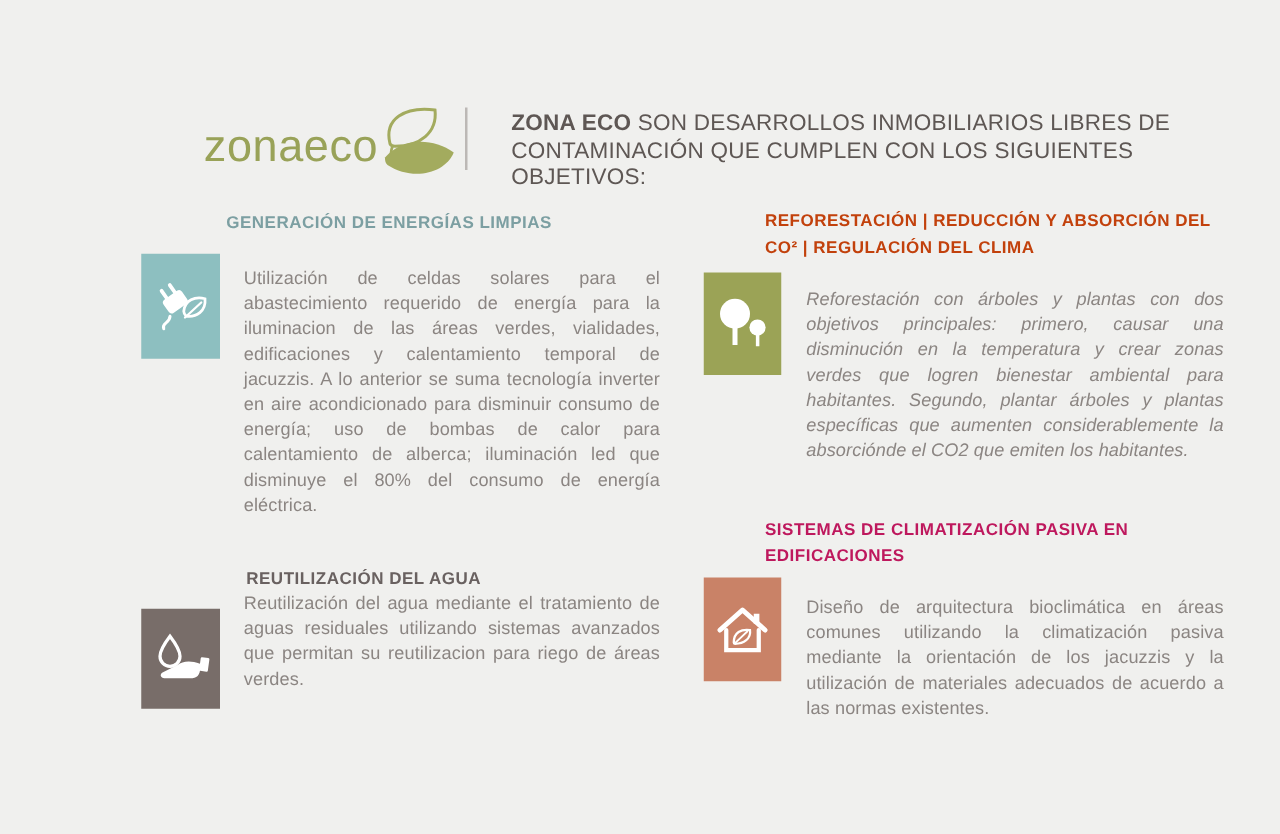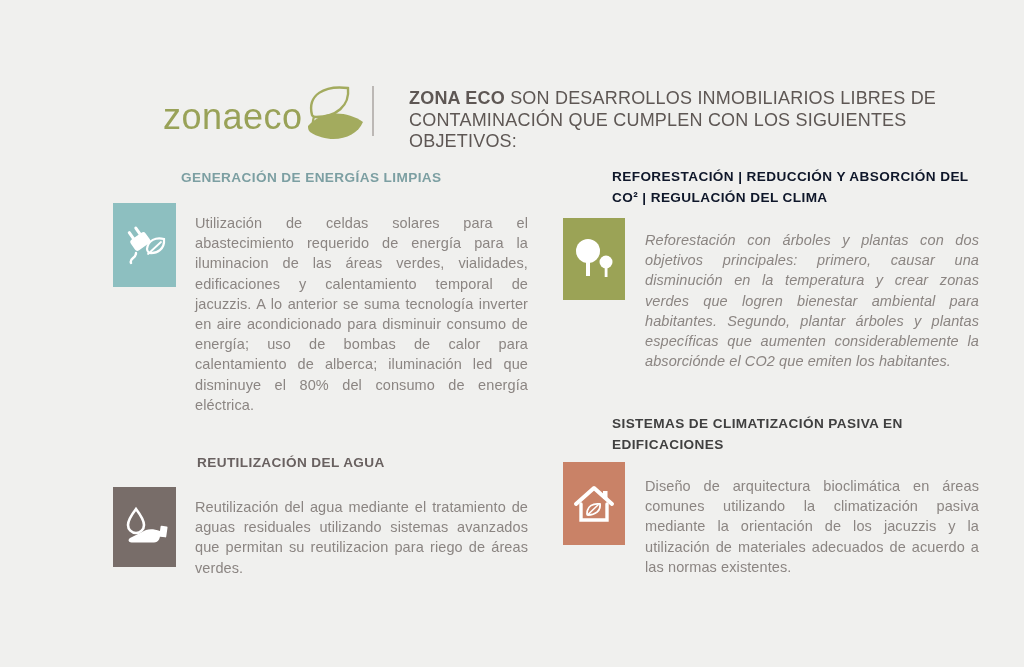--- a/index.html
+++ b/index.html
@@ -69,21 +69,21 @@
   
   .sec-text {
     margin: 12px;
     font-size: 14.5px;
     line-height: 20.2px;
     letter-spacing: 0.1px;
     color: #8b8582;
     text-align: justify;
   }
   .sec1-text { left: 183px; top: 201px; width: 333px; }
-  .sec2-text { left: 183px; top: 485px; width: 333px; }
+  .sec2-text { left: 183px; top: 461px; width: 333px; }
   .sec3-text { left: 633px; top: 218px; width: 334px; font-style: italic; }
   .sec4-text { left: 633px; top: 464px; width: 334px; }
 </style>
 </head>
 <body>
 
 <div class="canvas" style="background: rgb(240, 240, 238);">
 
   <div class="abs logo-wordmark" style="color: rgb(153, 162, 88);">zonaeco</div>
 
@@ -124,34 +124,34 @@
     <svg width="46" height="42" viewBox="0 0 46 42">
       <path d="M14 3 C14 3 6 13.5 6 19 a8 8 0 0 0 16 0 C22 13.5 14 3 14 3 Z" fill="none" stroke="#ffffff" stroke-width="2.6"></path>
       <rect x="38" y="20" width="7" height="11" rx="1" fill="#ffffff" transform="rotate(8 41 25)"></rect>
       <path d="M38 25 C30 22 24 23 20 26 L8 32 C5.5 33.6 6.5 36.5 9.5 36.5 L32 36.5 C36.5 36.5 39 32 38 25 Z" fill="#ffffff"></path>
       <path d="M18 29 L28 27" stroke="#8b8078" stroke-width="0"></path>
     </svg>
   </div>
 
   <p class="abs sec-text sec2-text">Reutilización del agua mediante el tratamiento de aguas residuales utilizando sistemas avanzados que permitan su reutilizacion para riego de áreas verdes.</p>
 
-  <h3 class="abs sec-title sec3-title" style="color: #0f172a;">REFORESTACIÓN  |  REDUCCIÓN Y ABSORCIÓN DEL CO²  |  REGULACIÓN DEL CLIMA</h3>
+  <h3 class="abs sec-title sec3-title" style="color: #c2410c;">REFORESTACIÓN  |  REDUCCIÓN Y ABSORCIÓN DEL CO²  |  REGULACIÓN DEL CLIMA</h3>
 
   <div class="abs icon-box sec3-icon" style="background: rgb(155, 163, 86);">
     <svg width="44" height="50" viewBox="0 0 44 50">
       <circle cx="16" cy="17" r="12" fill="#ffffff"></circle>
       <rect x="14" y="27" width="4" height="15" fill="#ffffff"></rect>
       <circle cx="34" cy="28" r="6.5" fill="#ffffff"></circle>
       <rect x="32.7" y="33" width="2.8" height="10" fill="#ffffff"></rect>
     </svg>
   </div>
 
   <p class="abs sec-text sec3-text">Reforestación con árboles y plantas con dos objetivos principales: primero, causar una disminución en la temperatura y crear zonas verdes que logren bienestar ambiental para habitantes. Segundo, plantar árboles y plantas específicas que aumenten considerablemente la absorciónde el CO2 que emiten los habitantes.</p>
 
-  <h3 class="abs sec-title sec4-title" style="color: #404040;">SISTEMAS DE CLIMATIZACIÓN PASIVA EN EDIFICACIONES</h3>
+  <h3 class="abs sec-title sec4-title" style="color: #be185d;">SISTEMAS DE CLIMATIZACIÓN PASIVA EN EDIFICACIONES</h3>
 
   <div class="abs icon-box sec4-icon" style="background: rgb(201, 130, 103);">
     <svg width="44" height="42" viewBox="0 0 44 42">
       <rect x="31" y="8" width="4.5" height="8" fill="#ffffff"></rect>
       <path d="M4 21 L22 5 L40 21" fill="none" stroke="#ffffff" stroke-width="4" stroke-linecap="round" stroke-linejoin="round"></path>
       <path d="M9 21 L9 37 L35 37 L35 21" fill="none" stroke="#ffffff" stroke-width="3.4" stroke-linecap="round"></path>
       <path d="M15 31 C15 23 21 20 28 21 C29 28 23 32 16 32 C15.4 32 15 31.6 15 31 Z" fill="none" stroke="#ffffff" stroke-width="1.8"></path>
       <path d="M16 31.5 L26 22" stroke="#ffffff" stroke-width="1.5" stroke-linecap="round"></path>
     </svg>
   </div>

